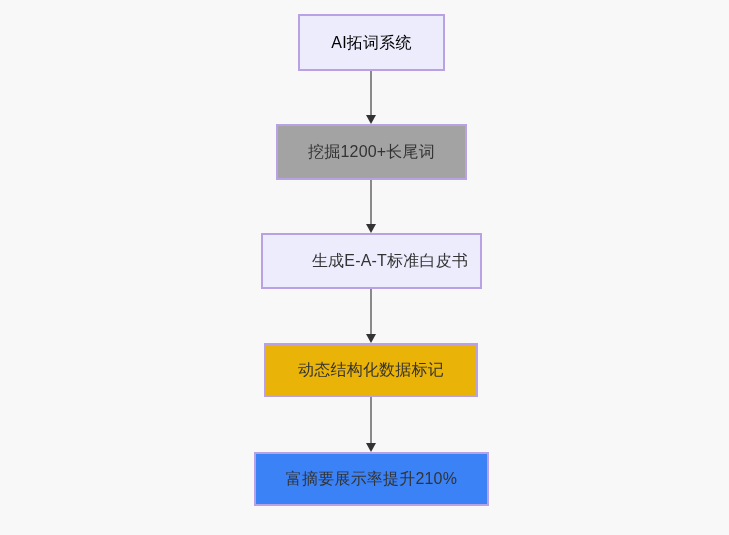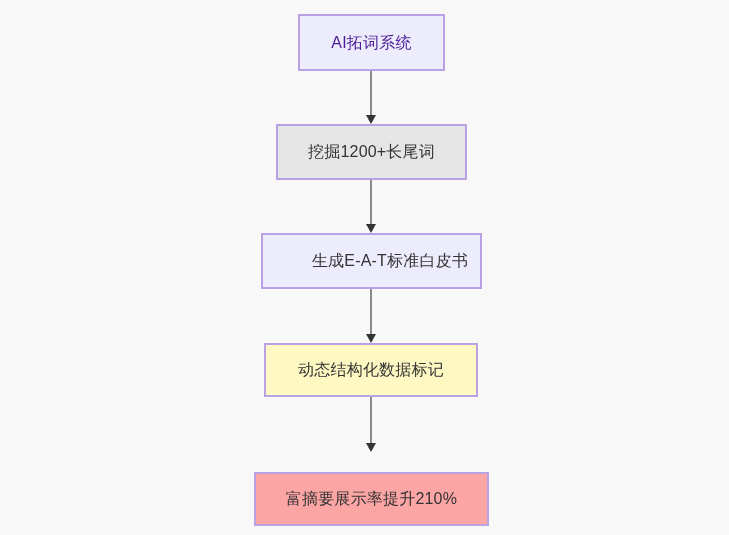--- a/index.html
+++ b/index.html
@@ -71,28 +71,28 @@
   <div class="edge" id="edge-2" style="left: 370px; top: 289px; width: 2px; height: 54px;">
     <div class="edge-line" style="height: 46px; background: rgb(138, 138, 138);"></div>
     <div class="edge-arrow" style="top: 45px; border-top-color: rgb(51, 51, 51);"></div>
   </div>
   <div class="edge" id="edge-3" style="left: 370px; top: 397px; width: 2px; height: 55px;">
     <div class="edge-line" style="height: 47px; background: rgb(138, 138, 138);"></div>
     <div class="edge-arrow" style="top: 46px; border-top-color: rgb(51, 51, 51);"></div>
   </div>
 
   <div class="node" id="node-0" style="left: 298px; top: 14px; width: 147px; height: 57px; background: rgb(236, 236, 252); border-color: rgb(185, 162, 227);">
-    <span class="node-label" style="color: #4c1d95;">AI拓词系统</span>
+    <span class="node-label" style="color: #000000;">AI拓词系统</span>
   </div>
-  <div class="node" id="node-1" style="left: 276px; top: 124px; width: 191px; height: 56px; background: #e5e5e5; border-color: rgb(185, 162, 227);">
+  <div class="node" id="node-1" style="left: 276px; top: 124px; width: 191px; height: 56px; background: #a3a3a3; border-color: rgb(185, 162, 227);">
     <span class="node-label" style="color: rgb(51, 51, 51);">挖掘1200+长尾词</span>
   </div>
   <div class="node" id="node-2" style="left: 261px; top: 233px; width: 221px; height: 56px; background: rgb(236, 236, 252); border-color: rgb(185, 162, 227);">
     <span class="node-label" style="color: rgb(51, 51, 51); margin-left: 37px;">生成E-A-T标准白皮书</span>
   </div>
-  <div class="node" id="node-3" style="left: 264px; top: 343px; width: 214px; height: 54px; background: #fef9c3; border-color: rgb(185, 162, 227);">
+  <div class="node" id="node-3" style="left: 264px; top: 343px; width: 214px; height: 54px; background: #eab308; border-color: rgb(185, 162, 227);">
     <span class="node-label" style="color: rgb(51, 51, 51);">动态结构化数据标记</span>
   </div>
-  <div class="node" id="node-4" style="left: 254px; top: 452px; width: 235px; height: 54px; background: #fca5a5; border-color: rgb(185, 162, 227); margin-top: 20px;">
+  <div class="node" id="node-4" style="left: 254px; top: 452px; width: 235px; height: 54px; background: #3b82f6; border-color: rgb(185, 162, 227);">
     <span class="node-label" style="color: rgb(51, 51, 51);">富摘要展示率提升210%</span>
   </div>
 
 </div>
 
 </body></html>

